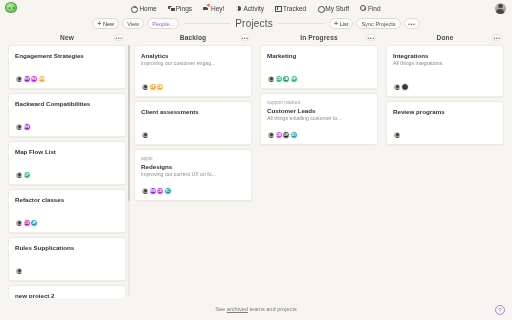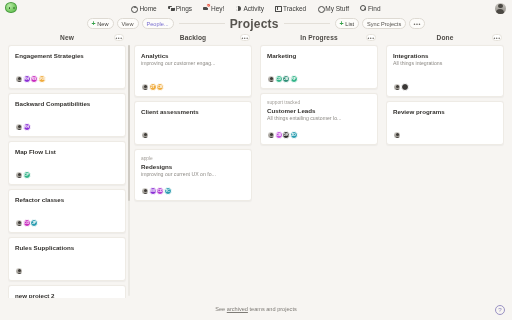--- a/index.html
+++ b/index.html
@@ -121,21 +121,21 @@
     border:0.7px solid #dedad3; background:#fdfcfa; border-radius:9px;
     font-size:5.6px; color:#55524d; padding:1.6px 4px; line-height:6px;
     display:flex; align-items:center; gap:1.6px; cursor:pointer; white-space:nowrap;
   }
   .pill.plus { color:#3d3b37; }
   .plus-sign { color:#36a04a; font-size:7px; line-height:5px; font-weight:bold; }
   .pill.people { color:#7a6ed0; }
   .pill.dots { padding:1.6px 3.4px; letter-spacing:0.5px; color:#6d6a65; }
   .divider-line { width:46px; height:0.7px; background:#e3dfd8; margin:0 5px; }
   .page-title {
-    font-size:12px; color:#57544f; letter-spacing:0.2px; white-space:nowrap;font-weight:bold;
+    font-size:10px; color:#57544f; letter-spacing:0.2px; white-space:nowrap;
   }
 
   
   .board {
     position:absolute; top:31px; left:0; right:0; bottom:22px;
     display:flex; padding:0 4px;
   }
   .column { flex:1 1 0; display:flex; flex-direction:column; min-width:0; padding:0 4px; position:relative; }
   .col-head {
     display:flex; align-items:center; justify-content:center;

